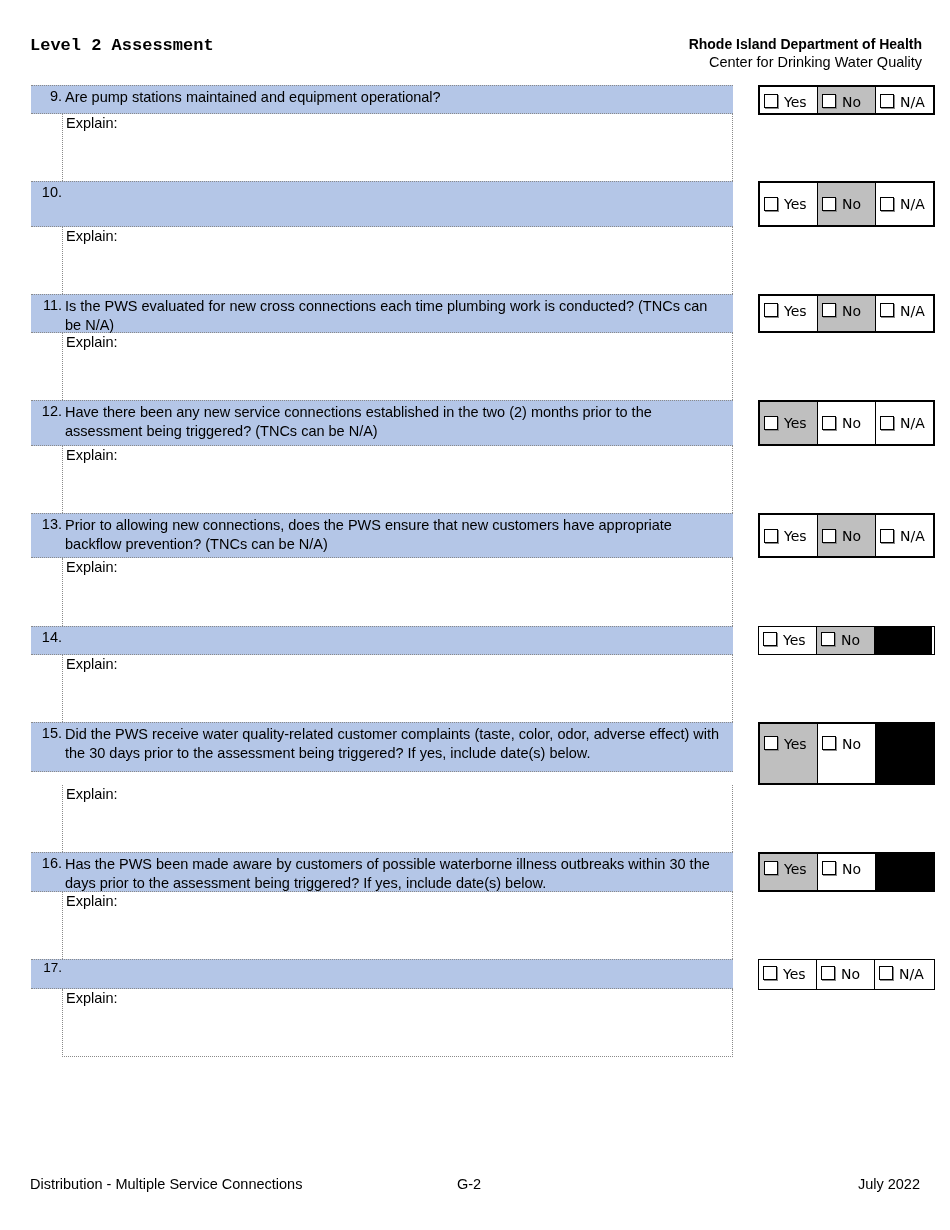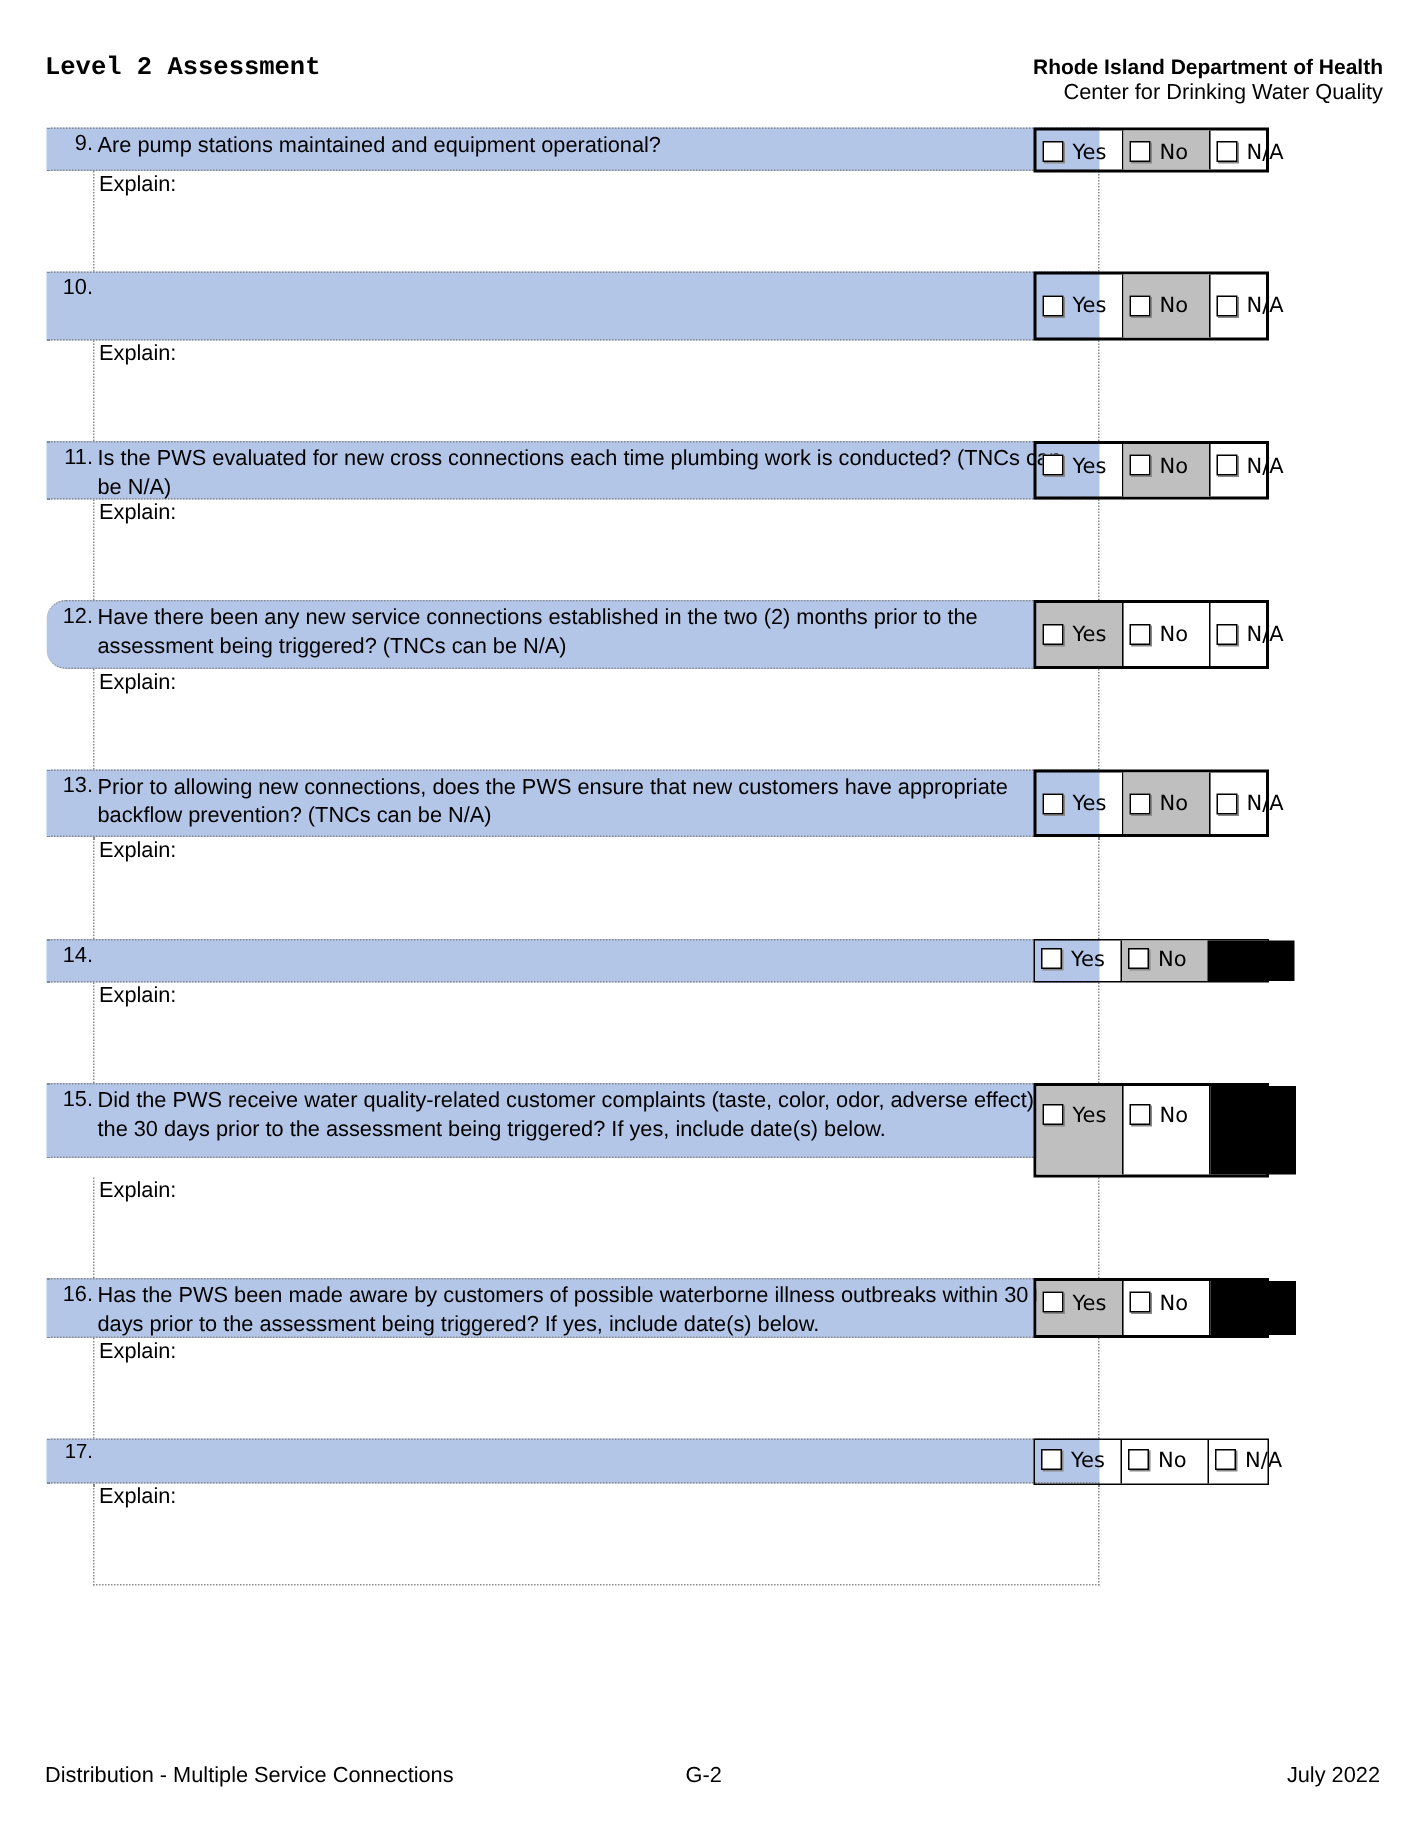--- a/index.html
+++ b/index.html
@@ -9,21 +9,21 @@
   .hdr-right { position: absolute; right: 28px; top: 35px; text-align: right; font-size: 14px; line-height: 18px; }
   .hdr-right .org { font-weight: bold; }
   .hdr-right .sub { font-size: 14.5px; }
   .q-band { position: absolute; left: 31px; width: 702px; background: #b4c6e7;
             border-top: 1px dotted #8a8a8a; border-bottom: 1px dotted #8a8a8a; box-sizing: border-box; }
   .q-num { position: absolute; left: 0; width: 31px; text-align: right; font-size: 14.5px; top: 2px; }
   .q-text { position: absolute; left: 34px; right: 6px; top: 2px; font-size: 14.5px; line-height: 19px; }
   .explain { position: absolute; left: 62px; width: 671px; border-left: 1px dotted #8a8a8a; border-right: 1px dotted #8a8a8a; box-sizing: border-box; }
   .explain.last { border-bottom: 1px dotted #8a8a8a; }
   .explain-label { position: absolute; left: 3px; top: 1px; font-size: 14.5px; }
-  .ans { position: absolute; left: 689px; width: 157px; display: flex; border: 2px solid #000; box-sizing: border-box; }
+  .ans { position: absolute; left: 758px; width: 177px; display: flex; border: 2px solid #000; box-sizing: border-box; }
   .ans.thin { border-width: 1px; }
   .cell { flex: 0 0 auto; display: flex; align-items: flex-start; padding: 7px 0 0 4px; box-sizing: border-box;
           font-family: "DejaVu Sans", sans-serif; font-size: 14px; border-right: 1px solid #000; }
   .cell:last-child { border-right: none; }
   .cell.w1 { width: 58px; } .cell.w2 { width: 58px; } .cell.w3 { width: 57px; }
   .cell.gray { background: #bfbfbf; }
   .cell.black { background: #000; }
   .cell.center { align-items: center; padding-top: 0; }
   .box { width: 14px; height: 14px; border: 1.5px solid #000; background: #fff; margin-right: 6px; box-sizing: border-box; flex: 0 0 auto;
          box-shadow: 1px 1px 0 #888; }
@@ -97,21 +97,21 @@
   <div class="cell w2 gray">
       <span class="box"></span>
       <span class="lbl">No</span>
     </div>
   <div class="cell w3">
       <span class="box"></span>
       <span class="lbl">N/A</span>
     </div>
 </div>
 
-<div class="q-band" style="top:400px;height:46px;border-radius:13px;">
+<div class="q-band" style="top:400px;height:46px;">
   <span class="q-num">12.</span>
   <span class="q-text">Have there been any new service connections established in the two (2) months prior to the assessment being triggered? (TNCs can be N/A)</span>
 </div>
 <div class="explain" style="top:446px;height:67px;">
   <span class="explain-label">Explain:</span>
 </div>
 <div class="ans" style="top:400px;height:46px;">
   <div class="cell w1 gray center">
       <span class="box"></span>
       <span class="lbl">Yes</span>

